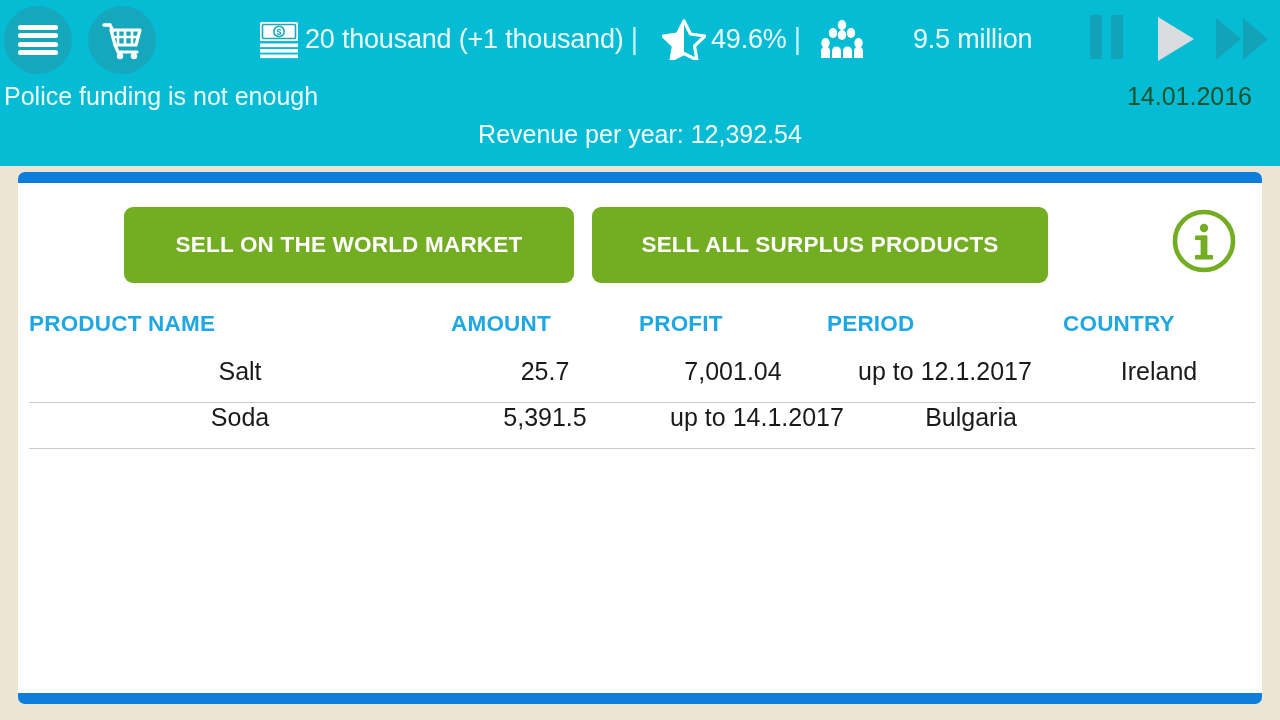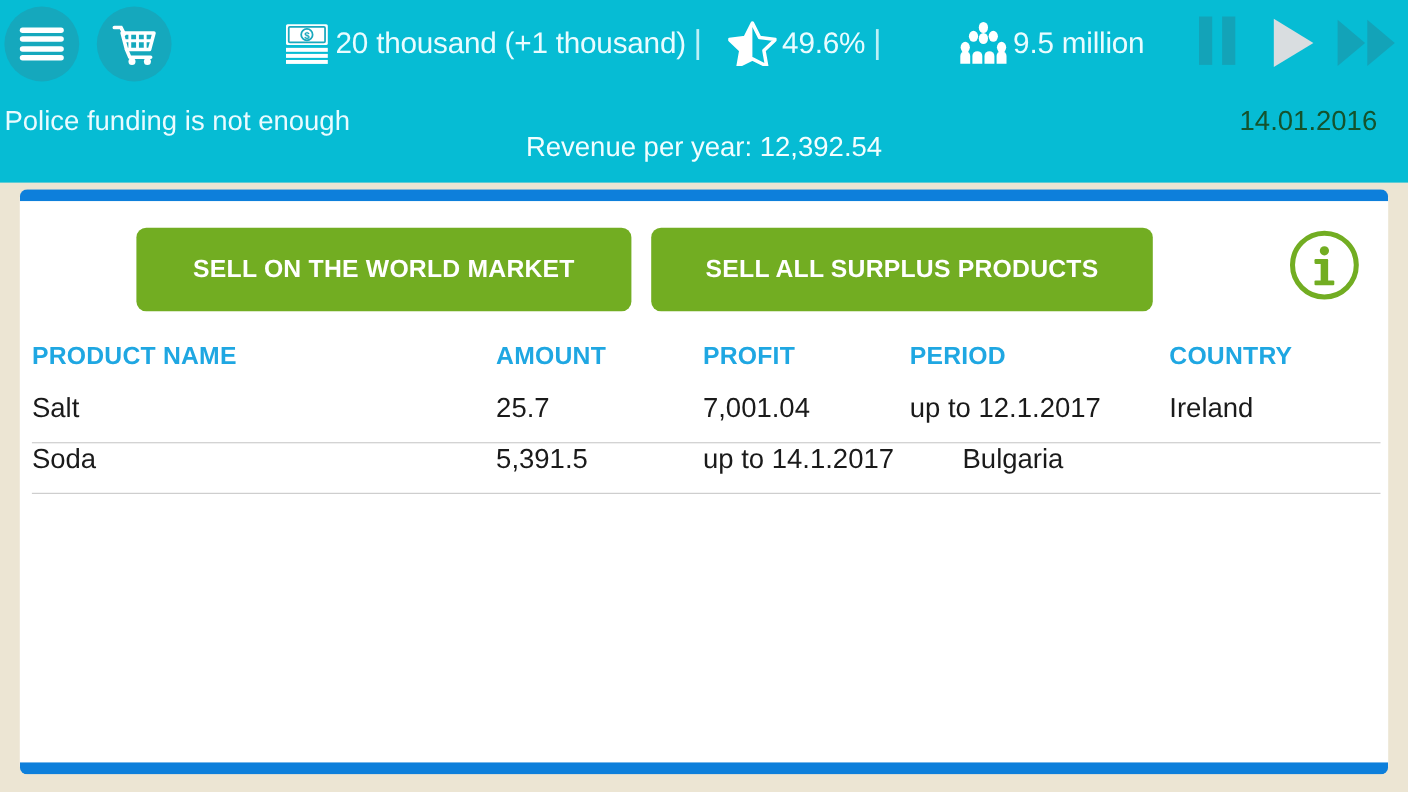--- a/index.html
+++ b/index.html
@@ -89,21 +89,21 @@
   .pause-bar {
     width: 12px; height: 44px;
     background: #13a3b8;
     display: inline-block;
   }
   .pause-bar + .pause-bar { margin-left: 9px; }
 
   
   #alertrow {
     position: absolute;
-    left: 0; top: 92px;
+    left: 0; top: 78px;
     width: 1280px; height: 42px;
   }
   #alert-text {
     position: absolute;
     left: 4px; top: 4px;
     color: #eafbff;
     font-size: 25px;
     white-space: nowrap;
   }
   #date-text {
@@ -182,20 +182,21 @@
     box-sizing: border-box;
   }
   #table-header .tcell {
     color: #1fa7e2;
     font-size: 22.5px;
     font-weight: bold;
     letter-spacing: 0.2px;
   }
   .data-row {
     border-bottom: 1.5px solid #c9c9c9;
+    text-align: center;
   }
   .data-row .tcell {
     color: #1a1a1a;
     font-size: 25px;
   }
   .tcell {
     white-space: nowrap;
     overflow: hidden;
   }
   .c-name    { width: 422px; }
@@ -256,21 +257,21 @@
               </clipPath>
           </defs>
           <path d="M22 3 L28.5 16 L43 18 L32.5 28 L35 42 L22 35.5 L9 42 L11.5 28 L1 18 L15.5 16 Z" fill="none" stroke="#ffffff" stroke-width="3.2" stroke-linejoin="round"></path>
           <path d="M22 3 L28.5 16 L43 18 L32.5 28 L35 42 L22 35.5 L9 42 L11.5 28 L1 18 L15.5 16 Z" fill="#ffffff" clip-path="url(#lefthalf)"></path>
         </svg>
       </span>
       <span class="stat-text">49.6%</span>
       <span class="divider">|</span>
     </div>
 
-    <div class="stat-group" style="left:872px;">
+    <div class="stat-group" style="left:820px;gap:44px;">
       <span class="icon-slot">
         <svg width="44" height="40" viewBox="0 0 44 40">
           <ellipse cx="22" cy="6" rx="4.2" ry="5" fill="#ffffff"></ellipse>
           <ellipse cx="13" cy="14" rx="4.2" ry="5" fill="#ffffff"></ellipse>
           <ellipse cx="31" cy="14" rx="4.2" ry="5" fill="#ffffff"></ellipse>
           <ellipse cx="22" cy="16" rx="4.2" ry="5" fill="#ffffff"></ellipse>
           <ellipse cx="5.5" cy="24" rx="4.2" ry="5" fill="#ffffff"></ellipse>
           <ellipse cx="38.5" cy="24" rx="4.2" ry="5" fill="#ffffff"></ellipse>
           <path d="M1 39 v-7 a4.5 4.5 0 0 1 9 0 v7 Z" fill="#ffffff"></path>
           <path d="M12 39 v-7 a4.5 4.5 0 0 1 9 0 v7 Z" fill="#ffffff"></path>

